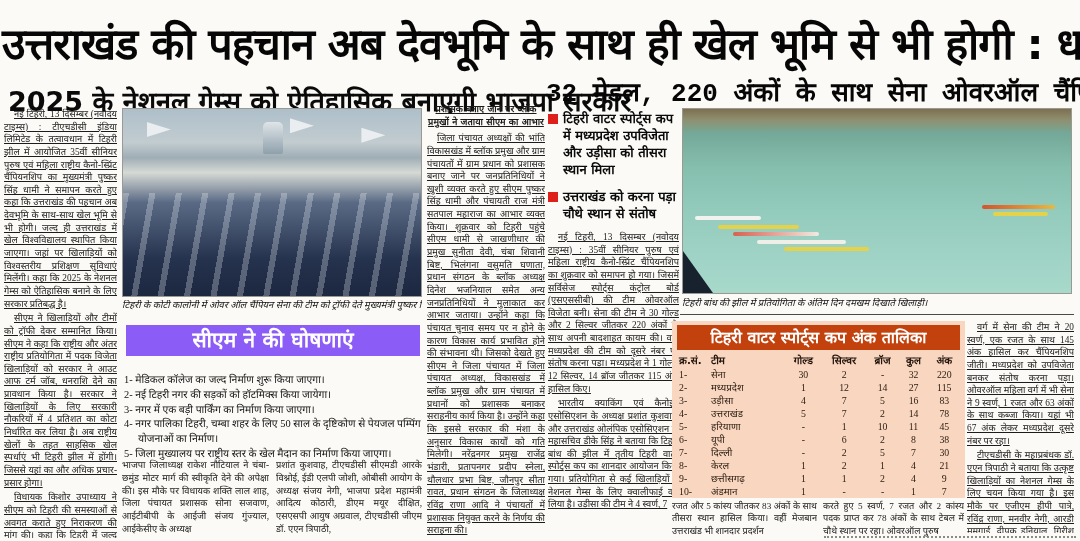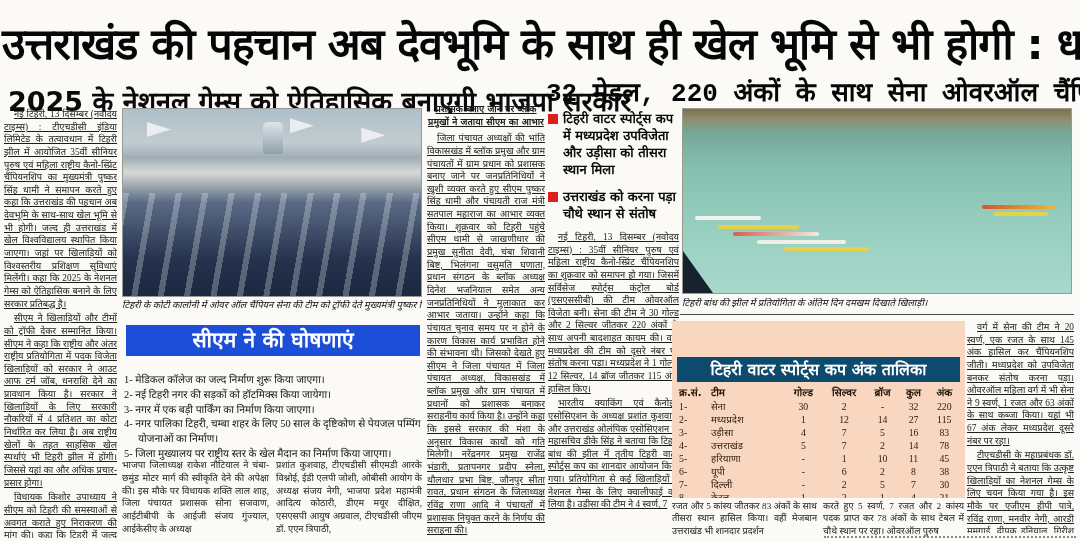--- a/index.html
+++ b/index.html
@@ -77,43 +77,43 @@
   .caption {
     position:absolute; font-style:italic; font-size:9.5px; line-height:1.2;
     color:#151515; white-space:nowrap; overflow:hidden;
   }
   #caption1 { left:122px; top:300px; width:300px; }
   #caption2 { left:682px; top:298px; width:392px; }
   .rule-under-caption { position:absolute; left:680px; top:314px; width:394px; border-top:1.5px solid #4a4a4a; }
   
   .announce-title {
     position:absolute; left:126px; top:325px; width:294px; height:31px;
-    background:#1d4ed8; color:#ffffff;
+    background:#8b5cf6; color:#ffffff;
     font-family:"DejaVu Sans", sans-serif; font-size:21px; font-weight:800;
     line-height:31px; text-align:center; white-space:nowrap;
   }
   .announce-list { position:absolute; left:124px; top:361px; width:298px; height:96px; overflow:hidden;margin-top:12px; }
   .announce-list .aitem {
     font-size:10.4px; line-height:1.42; color:#141414;
     padding-left:14px; text-indent:-14px; text-align:left;
   }
   
   .minicol { position:absolute; top:459px; height:80px; overflow:hidden; text-align:justify; }
   .minicol p { font-size:9.3px; line-height:1.38; color:#1c1c1c; }
   #mini-a { left:122px; width:147px; }
   #mini-b { left:276px; width:146px; }
   
   .tableblock {
     position:absolute; left:672px; top:321px; width:293px; height:177px;
     background:#f9d6bf; padding:4px 5px 2px; overflow:hidden;
   }
   .tabletitle {
-    height:25px; line-height:25px; background:#0c4a6e; color:#fff;
+    height:25px; line-height:25px; background:#c2410c; color:#fff;
     font-family:"DejaVu Sans", sans-serif; font-size:16px; font-weight:800;
-    text-align:center; white-space:nowrap;margin-top:32px;
+    text-align:center; white-space:nowrap;
   }
   table.medals { width:100%; border-collapse:collapse; margin-top:3px; }
   table.medals th {
     font-family:"DejaVu Sans", sans-serif; font-size:10.3px; font-weight:700;
     color:#23160d; padding:0 2px 1px; text-align:center;
   }
   table.medals td { font-size:9.8px; color:#2a1c10; padding:0 2px; height:13px; text-align:center; }
   table.medals th:nth-child(1), table.medals td:nth-child(1) { text-align:left; width:32px; }
   table.medals th:nth-child(2), table.medals td:nth-child(2) { text-align:left; width:76px; }
   

